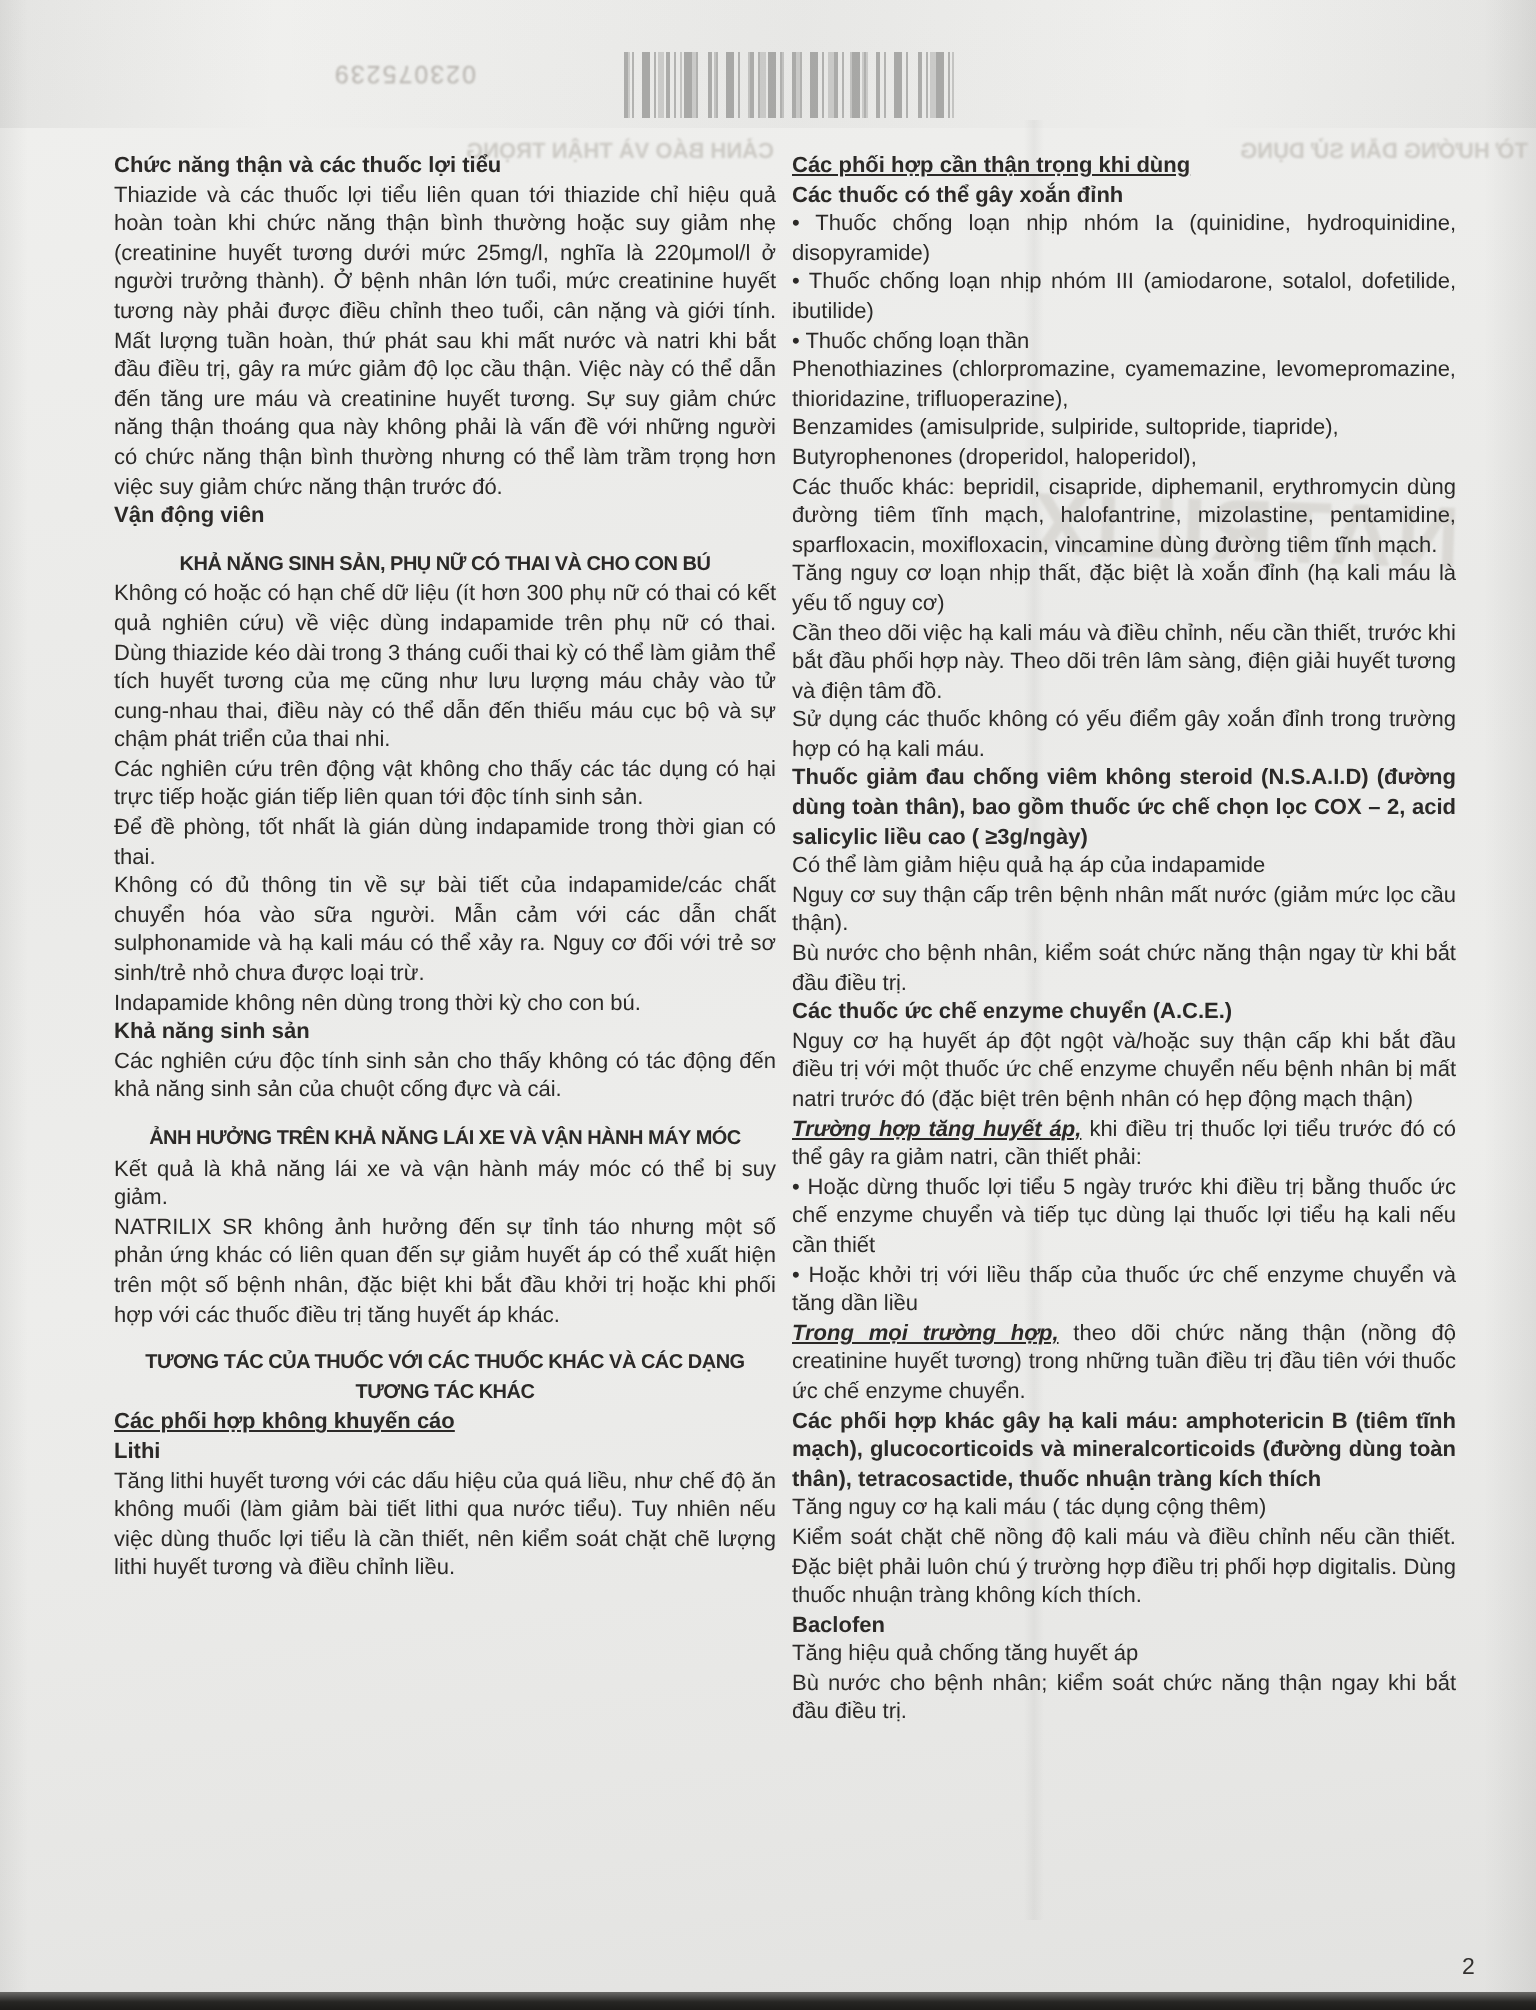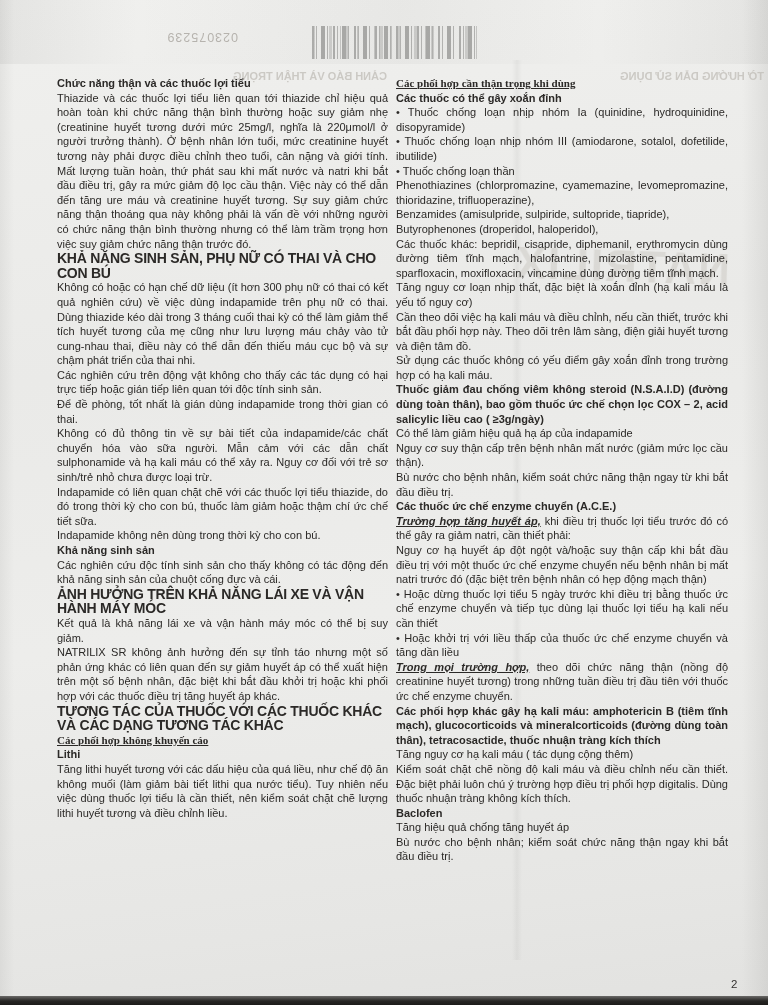--- a/index.html
+++ b/index.html
@@ -43,23 +43,23 @@
   .gh-left{left:212px;top:70px;font-size:11px;width:175px;}
   .gh-right{left:592px;top:70px;font-size:11px;width:172px;}
   .gh-brand{left:430px;top:240px;font-size:44px;letter-spacing:2px;color:#c7c4be;opacity:.45;width:300px;transform:scaleX(-1) rotate(-2deg);}
 
   .col{position:absolute;top:76px;font-size:11px;line-height:14.6px;text-align:justify;}
   .col-left{left:57px;width:331px;}
   .col-right{left:396px;width:332px;}
 
   .p{margin:0;}
   .pb{margin:0;font-weight:bold;}
-  .h1{font-weight:bold;font-size:14px;letter-spacing:-0.25px;margin-top:0;text-align:left;}
+  .h1{font-weight:bold;font-size:10px;letter-spacing:-0.25px;margin-top:10px;text-align:center;}
   .h2{font-weight:bold;margin:0;text-align:left;}
-  .h2u{font-weight:bold;margin:0;text-decoration:underline;text-align:left;font-family:Liberation Serif, serif;}
+  .h2u{font-weight:bold;margin:0;text-decoration:underline;text-align:left;}
   .lead{font-style:italic;font-weight:bold;text-decoration:underline;}
 
   .page-num{position:absolute;left:731px;top:978px;font-size:11.5px;color:#33312f;}
   .bottom-bar{position:absolute;left:0;bottom:0;width:768px;height:9px;
     background:linear-gradient(180deg,#6b6a68,#272624 55%,#1c1b19);}
 </style>
 </head>
 <body>
 
 <div class="page">
@@ -71,26 +71,26 @@
   <div class="ghost-number">023075239</div>
   <div class="barcode"></div>
 
   <div class="ghost gh-left">CẢNH BÁO VÀ THẬN TRỌNG</div>
   <div class="ghost gh-right">TỜ HƯỚNG DẪN SỬ DỤNG</div>
   <div class="ghost gh-brand">NATRILIX</div>
 
   <div class="col col-left" id="col-left">
       <div class="h2">Chức năng thận và các thuốc lợi tiểu</div>
       <div class="p">Thiazide và các thuốc lợi tiểu liên quan tới thiazide chỉ hiệu quả hoàn toàn khi chức năng thận bình thường hoặc suy giảm nhẹ (creatinine huyết tương dưới mức 25mg/l, nghĩa là 220μmol/l ở người trưởng thành). Ở bệnh nhân lớn tuổi, mức creatinine huyết tương này phải được điều chỉnh theo tuổi, cân nặng và giới tính. Mất lượng tuần hoàn, thứ phát sau khi mất nước và natri khi bắt đầu điều trị, gây ra mức giảm độ lọc cầu thận. Việc này có thể dẫn đến tăng ure máu và creatinine huyết tương. Sự suy giảm chức năng thận thoáng qua này không phải là vấn đề với những người có chức năng thận bình thường nhưng có thể làm trầm trọng hơn việc suy giảm chức năng thận trước đó.</div>
+      <div class="h2">Vận động viên</div>
       <div class="h1">KHẢ NĂNG SINH SẢN, PHỤ NỮ CÓ THAI VÀ CHO CON BÚ</div>
       <div class="p">Không có hoặc có hạn chế dữ liệu (ít hơn 300 phụ nữ có thai có kết quả nghiên cứu) về việc dùng indapamide trên phụ nữ có thai. Dùng thiazide kéo dài trong 3 tháng cuối thai kỳ có thể làm giảm thể tích huyết tương của mẹ cũng như lưu lượng máu chảy vào tử cung-nhau thai, điều này có thể dẫn đến thiếu máu cục bộ và sự chậm phát triển của thai nhi.</div>
       <div class="p">Các nghiên cứu trên động vật không cho thấy các tác dụng có hại trực tiếp hoặc gián tiếp liên quan tới độc tính sinh sản.</div>
       <div class="p">Để đề phòng, tốt nhất là gián dùng indapamide trong thời gian có thai.</div>
       <div class="p">Không có đủ thông tin về sự bài tiết của indapamide/các chất chuyển hóa vào sữa người. Mẫn cảm với các dẫn chất sulphonamide và hạ kali máu có thể xảy ra. Nguy cơ đối với trẻ sơ sinh/trẻ nhỏ chưa được loại trừ.</div>
-      <div class="p">Indapamide có liên quan chặt chẽ với các thuốc lợi tiểu thiazide, do đó trong thời kỳ cho con bú, thuốc làm giảm hoặc thậm chí ức chế tiết sữa.</div>
       <div class="p">Indapamide không nên dùng trong thời kỳ cho con bú.</div>
       <div class="h2">Khả năng sinh sản</div>
       <div class="p">Các nghiên cứu độc tính sinh sản cho thấy không có tác động đến khả năng sinh sản của chuột cống đực và cái.</div>
       <div class="h1">ẢNH HƯỞNG TRÊN KHẢ NĂNG LÁI XE VÀ VẬN HÀNH MÁY MÓC</div>
       <div class="p">Kết quả là khả năng lái xe và vận hành máy móc có thể bị suy giảm.</div>
       <div class="p">NATRILIX SR không ảnh hưởng đến sự tỉnh táo nhưng một số phản ứng khác có liên quan đến sự giảm huyết áp có thể xuất hiện trên một số bệnh nhân, đặc biệt khi bắt đầu khởi trị hoặc khi phối hợp với các thuốc điều trị tăng huyết áp khác.</div>
       <div class="h1">TƯƠNG TÁC CỦA THUỐC VỚI CÁC THUỐC KHÁC VÀ CÁC DẠNG TƯƠNG TÁC KHÁC</div>
       <div class="h2u">Các phối hợp không khuyến cáo</div>
       <div class="h2">Lithi</div>
       <div class="p">Tăng lithi huyết tương với các dấu hiệu của quá liều, như chế độ ăn không muối (làm giảm bài tiết lithi qua nước tiểu). Tuy nhiên nếu việc dùng thuốc lợi tiểu là cần thiết, nên kiểm soát chặt chẽ lượng lithi huyết tương và điều chỉnh liều.</div>
@@ -106,22 +106,22 @@
       <div class="p">Butyrophenones (droperidol, haloperidol),</div>
       <div class="p">Các thuốc khác: bepridil, cisapride, diphemanil, erythromycin dùng đường tiêm tĩnh mạch, halofantrine, mizolastine, pentamidine, sparfloxacin, moxifloxacin, vincamine dùng đường tiêm tĩnh mạch.</div>
       <div class="p">Tăng nguy cơ loạn nhịp thất, đặc biệt là xoắn đỉnh (hạ kali máu là yếu tố nguy cơ)</div>
       <div class="p">Cần theo dõi việc hạ kali máu và điều chỉnh, nếu cần thiết, trước khi bắt đầu phối hợp này. Theo dõi trên lâm sàng, điện giải huyết tương và điện tâm đồ.</div>
       <div class="p">Sử dụng các thuốc không có yếu điểm gây xoắn đỉnh trong trường hợp có hạ kali máu.</div>
       <div class="pb">Thuốc giảm đau chống viêm không steroid (N.S.A.I.D) (đường dùng toàn thân), bao gồm thuốc ức chế chọn lọc COX – 2, acid salicylic liều cao ( ≥3g/ngày)</div>
       <div class="p">Có thể làm giảm hiệu quả hạ áp của indapamide</div>
       <div class="p">Nguy cơ suy thận cấp trên bệnh nhân mất nước (giảm mức lọc cầu thận).</div>
       <div class="p">Bù nước cho bệnh nhân, kiểm soát chức năng thận ngay từ khi bắt đầu điều trị.</div>
       <div class="h2">Các thuốc ức chế enzyme chuyển (A.C.E.)</div>
+      <div class="p">Nguy cơ hạ huyết áp đột ngột và/hoặc suy thận cấp khi bắt đầu điều trị với một thuốc ức chế enzyme chuyển nếu bệnh nhân bị mất natri trước đó (đặc biệt trên bệnh nhân có hẹp động mạch thận)</div>
       <div class="p"><span class="lead">Trường hợp tăng huyết áp,</span> khi điều trị thuốc lợi tiểu trước đó có thể gây ra giảm natri, cần thiết phải:</div>
-      <div class="p">Nguy cơ hạ huyết áp đột ngột và/hoặc suy thận cấp khi bắt đầu điều trị với một thuốc ức chế enzyme chuyển nếu bệnh nhân bị mất natri trước đó (đặc biệt trên bệnh nhân có hẹp động mạch thận)</div>
       <div class="p">• Hoặc dừng thuốc lợi tiểu 5 ngày trước khi điều trị bằng thuốc ức chế enzyme chuyển và tiếp tục dùng lại thuốc lợi tiểu hạ kali nếu cần thiết</div>
       <div class="p">• Hoặc khởi trị với liều thấp của thuốc ức chế enzyme chuyển và tăng dần liều</div>
       <div class="p"><span class="lead">Trong mọi trường hợp,</span> theo dõi chức năng thận (nồng độ creatinine huyết tương) trong những tuần điều trị đầu tiên với thuốc ức chế enzyme chuyển.</div>
       <div class="pb">Các phối hợp khác gây hạ kali máu: amphotericin B (tiêm tĩnh mạch), glucocorticoids và mineralcorticoids (đường dùng toàn thân), tetracosactide, thuốc nhuận tràng kích thích</div>
       <div class="p">Tăng nguy cơ hạ kali máu ( tác dụng cộng thêm)</div>
       <div class="p">Kiểm soát chặt chẽ nồng độ kali máu và điều chỉnh nếu cần thiết. Đặc biệt phải luôn chú ý trường hợp điều trị phối hợp digitalis. Dùng thuốc nhuận tràng không kích thích.</div>
       <div class="h2">Baclofen</div>
       <div class="p">Tăng hiệu quả chống tăng huyết áp</div>
       <div class="p">Bù nước cho bệnh nhân; kiểm soát chức năng thận ngay khi bắt đầu điều trị.</div>
     </div>

